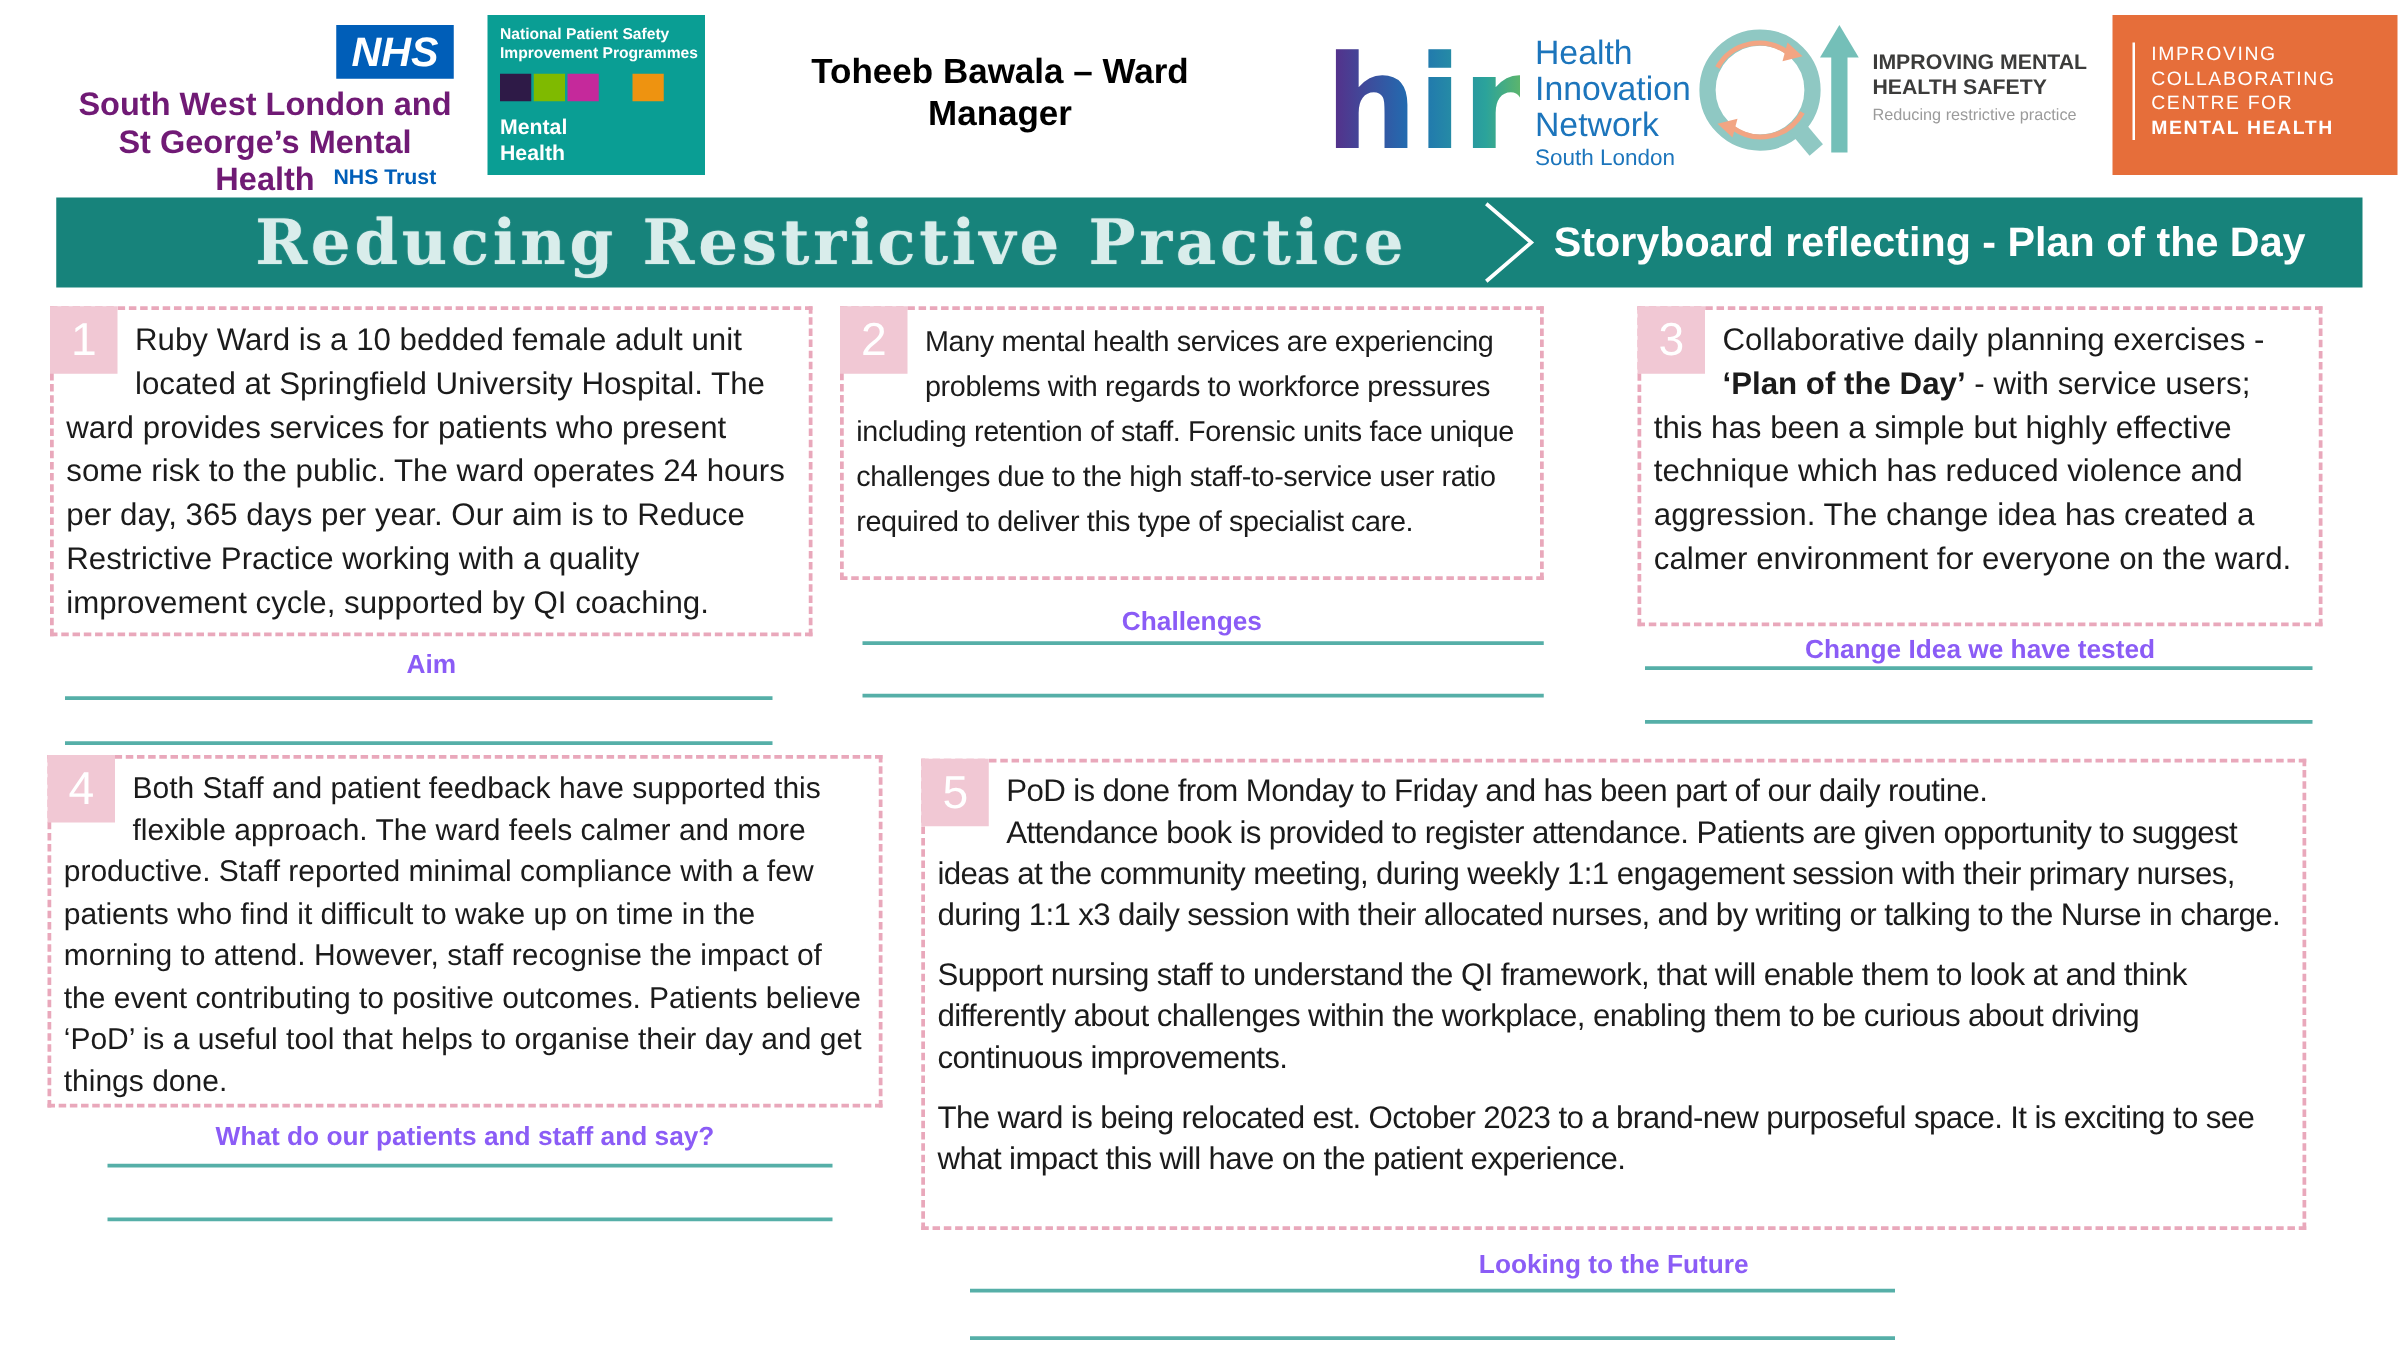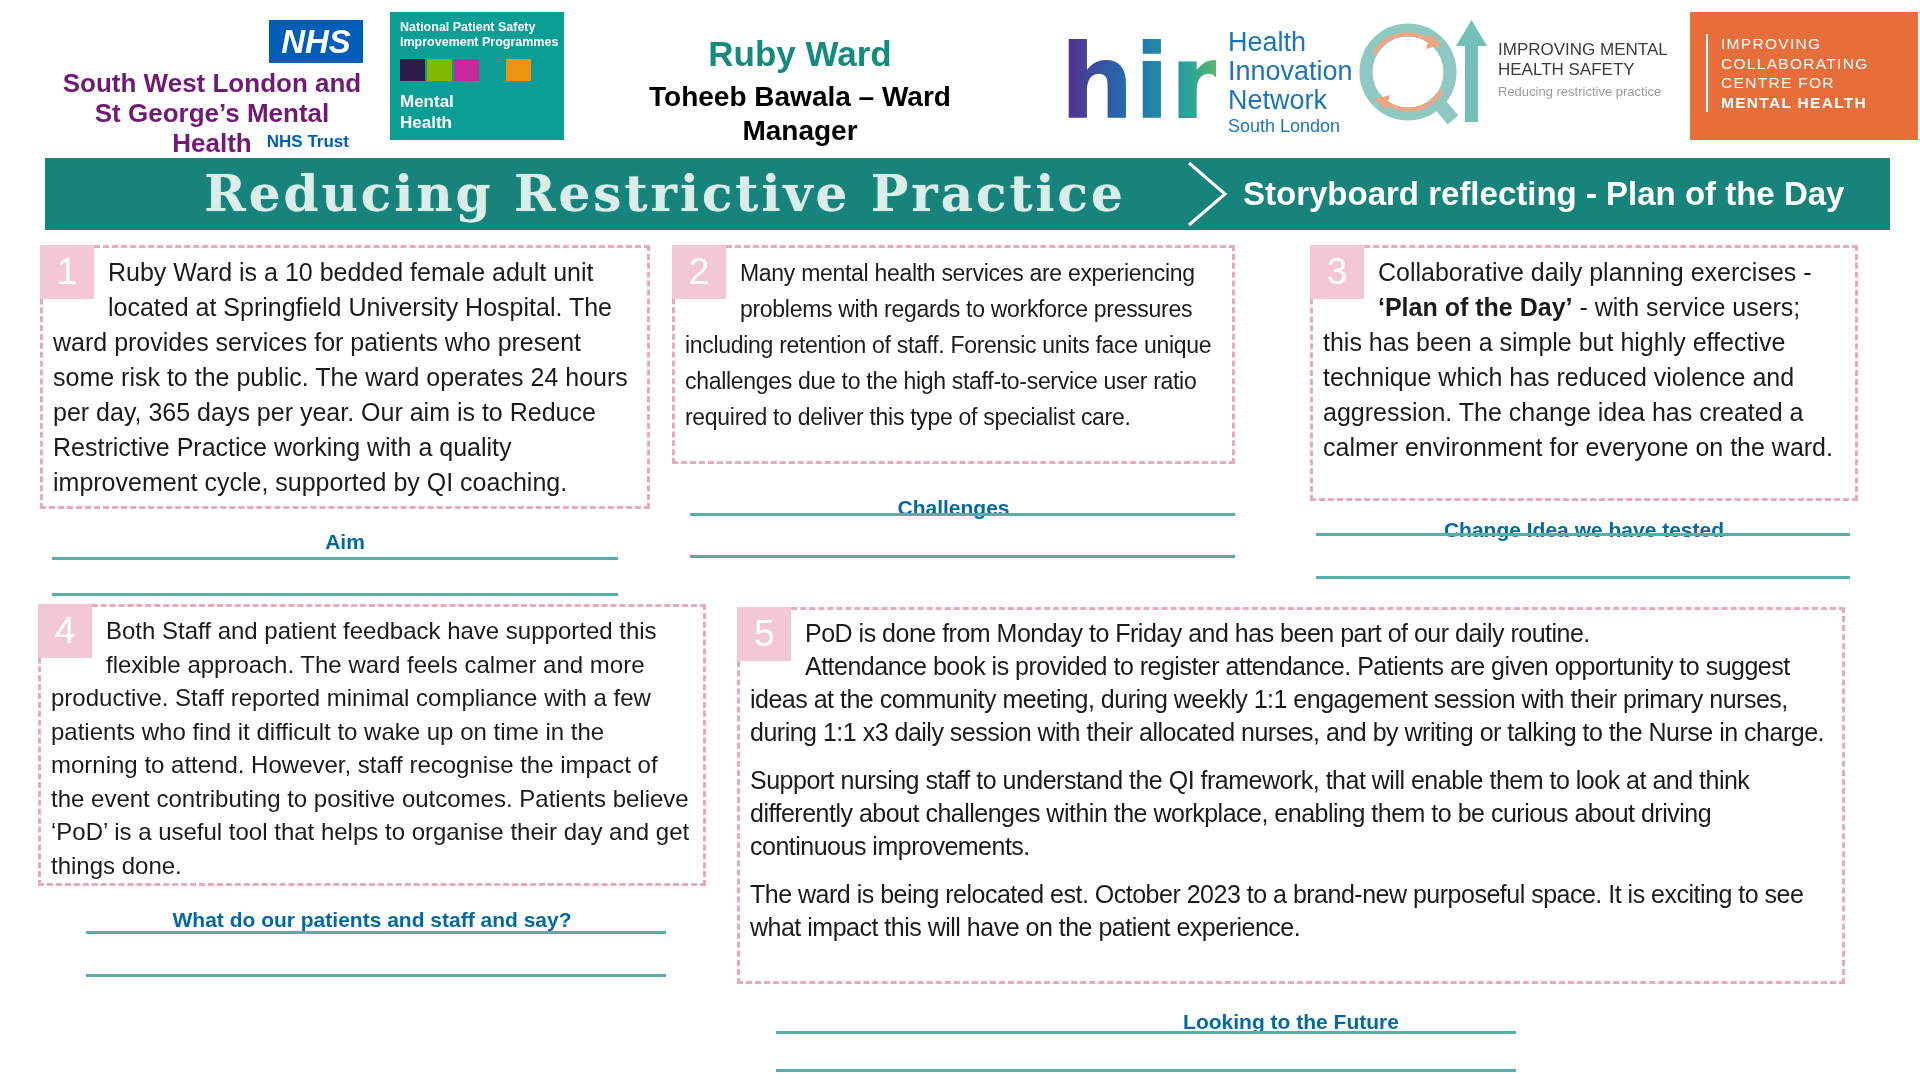--- a/index.html
+++ b/index.html
@@ -26,21 +26,21 @@
   .sq4{left:106px;background:#EE9310;}
   .npsip-mh{margin-top:10px;color:#fff;font-weight:bold;font-size:17px;line-height:21px;}
   .ward-head{position:absolute;left:590px;top:34px;width:420px;text-align:center;}
   .ward-title{color:#168A7D;font-weight:bold;font-size:35px;line-height:40px;}
   .ward-mgr{color:#000;font-weight:bold;font-size:28px;line-height:34px;margin-top:6px;}
   .hin-logo{position:absolute;left:1060px;top:22px;}
   .hin-text{position:absolute;left:1228px;top:28px;color:#1C75BC;font-size:27px;line-height:29px;}
   .hin-region{font-size:18px;line-height:22px;}
   .qi-logo{position:absolute;left:1352px;top:14px;}
   .qi-text{position:absolute;left:1498px;top:40px;width:190px;}
-  .qi-title{font-weight:normal;font-size:17px;line-height:20px;color:#3C3C3B;}
+  .qi-title{font-weight:bold;font-size:17px;line-height:20px;color:#3C3C3B;}
   .qi-sub{font-size:13px;line-height:16px;color:#9B9B9B;margin-top:4px;}
   .nccmh{position:absolute;left:1690px;top:12px;width:228px;height:128px;background:#E66E3A;
          box-sizing:border-box;padding:22px 0 0 16px;}
   .nccmh-inner{border-left:2px solid #fff;padding-left:13px;color:#fff;
                font-size:15.5px;line-height:19.5px;letter-spacing:1.3px;}
   .nccmh-bold{font-weight:bold;}
   
   .banner{position:absolute;left:45px;top:158px;width:1845px;height:72px;background:#17837B;}
   .banner-title{position:absolute;left:150px;top:0;width:940px;height:72px;line-height:72px;text-align:center;
                 font-family:"DejaVu Serif",serif;font-weight:bold;font-size:50px;letter-spacing:3px;
@@ -56,21 +56,21 @@
   .pbox p{margin:0;}
   #box1{left:40px;top:245px;width:610px;height:264px;font-size:25px;line-height:35px;}
   #box2{left:672px;top:245px;width:563px;height:219px;font-size:23px;line-height:36px;letter-spacing:-0.3px;}
   #box3{left:1310px;top:245px;width:548px;height:256px;font-size:25px;line-height:35px;}
   #box4{left:38px;top:604px;width:668px;height:282px;font-size:24px;line-height:33.5px;}
   #box5{left:737px;top:607px;width:1108px;height:377px;font-size:25px;line-height:33px;letter-spacing:-0.5px;}
   #box5 p{margin:0 0 0 0;}
   #box5 p.gap{margin-top:15px;}
   .bold-inline{font-weight:bold;}
   
-  .slabel{position:absolute;text-align:center;font-weight:bold;font-size:21px;color:#0369a1;margin-top:10px;}
+  .slabel{position:absolute;text-align:center;font-weight:bold;font-size:21px;color:#8b5cf6;}
   .tline{position:absolute;height:2.5px;background:#56AFA8;}
   #lbl-aim{left:40px;top:520px;width:610px;}
   #ln-aim1{left:52px;top:557px;width:566px;}
   #ln-aim2{left:52px;top:593px;width:566px;}
   #lbl-chal{left:672px;top:486px;width:563px;}
   #ln-chal1{left:690px;top:513px;width:545px;}
   #ln-chal2{left:690px;top:555px;width:545px;}
   #lbl-chg{left:1310px;top:508px;width:548px;}
   #ln-chg1{left:1316px;top:533px;width:534px;}
   #ln-chg2{left:1316px;top:576px;width:534px;}
@@ -106,21 +106,20 @@
       <div class="sq sq3"></div>
       <div class="sq sq4"></div>
     </div>
     <div class="npsip-mh">
       <div>Mental</div>
       <div>Health</div>
     </div>
   </div>
 
   <div class="ward-head">
-    <div class="ward-title">Ruby Ward</div>
     <div class="ward-mgr">Toheeb Bawala – Ward Manager</div>
   </div>
 
   <svg class="hin-logo" width="156" height="116" viewBox="0 0 156 116">
     <defs>
       <linearGradient id="hinGrad" x1="0" y1="0" x2="1" y2="0">
         <stop offset="0" stop-color="#5B2A86"></stop>
         <stop offset="0.38" stop-color="#1F6FB2"></stop>
         <stop offset="0.7" stop-color="#2BA39B"></stop>
         <stop offset="1" stop-color="#8CC63F"></stop>

